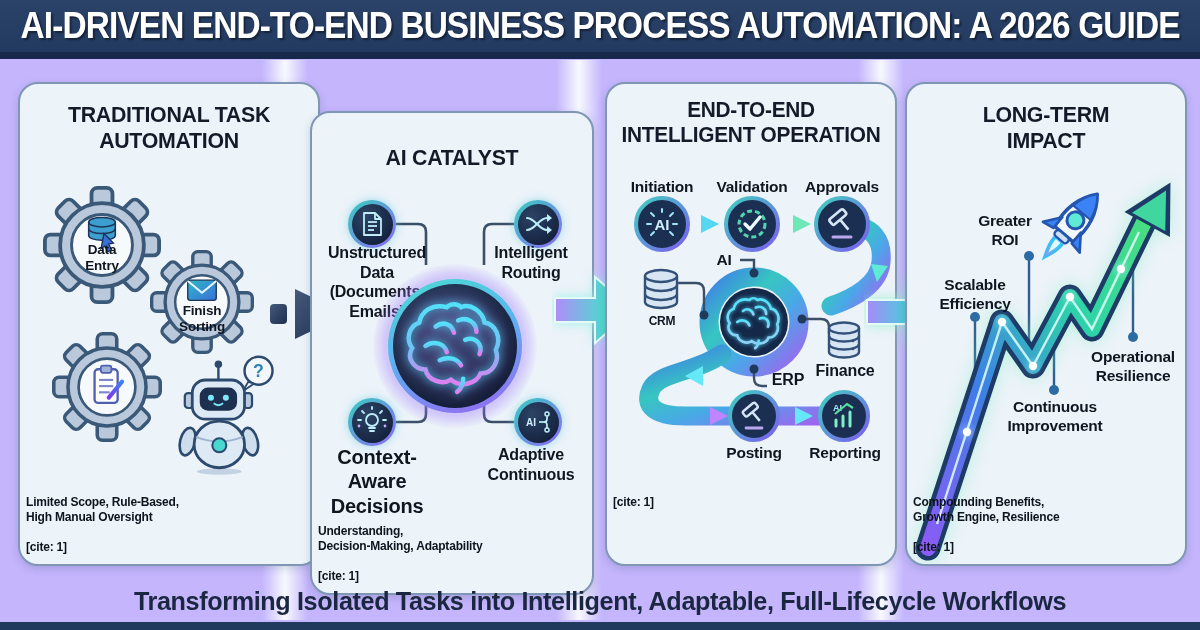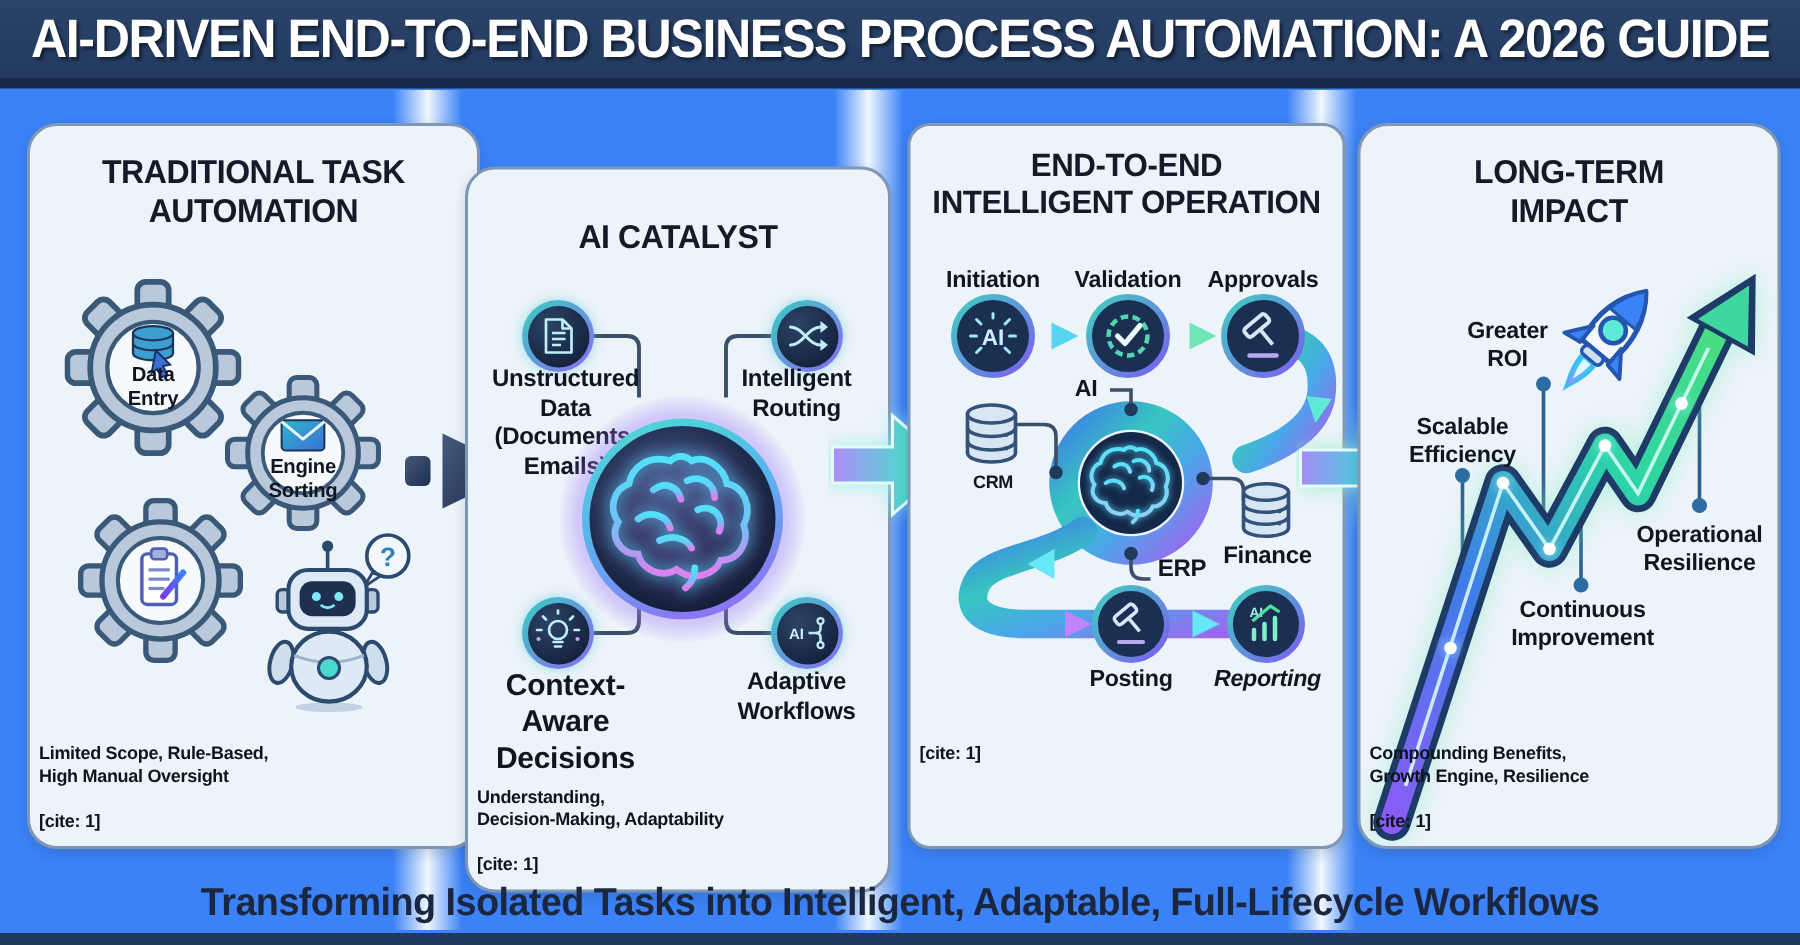--- a/index.html
+++ b/index.html
@@ -1,16 +1,16 @@
 <!DOCTYPE html>
 <html><head>
 <meta charset="utf-8">
 <style>
   html,body{margin:0;padding:0;}
-  .stage{position:relative;width:1200px;height:630px;background:#3b82f6;overflow:hidden;
+  .stage{position:relative;width:1200px;height:630px;background:#c4b5fd;overflow:hidden;
          font-family:"Liberation Sans",sans-serif;color:#141c2a;}
   
   .header{position:absolute;left:0;top:0;width:1200px;height:52px;
           background:linear-gradient(180deg,#2c446b 0,#2b4269 0,#223a60 100%);
           border-bottom:7px solid #17294a;display:flex;align-items:center;justify-content:center;}
   .header-title{color:#ffffff;font-weight:bold;font-size:36px;white-space:nowrap;
           letter-spacing:-1px;transform:scaleX(.93);text-shadow:2px 2px 2px rgba(0,0,0,.45);}
   
   .col-glow{position:absolute;top:60px;height:560px;width:46px;
           background:linear-gradient(90deg,rgba(240,247,253,0),rgba(250,253,255,.95),rgba(240,247,253,0));}
@@ -105,21 +105,21 @@
         <defs>
             <linearGradient id="ge1" x1="0" y1="0" x2="1" y2="1">
           <stop offset="0" stop-color="#2fb8c9"></stop>
               <stop offset="1" stop-color="#3a6fd8"></stop>
             </linearGradient>
           </defs>
         <rect x="-17" y="-26" width="34" height="24" rx="3" fill="url(#ge1)" stroke="#1d3557" stroke-width="1.6"></rect>
         <polyline points="-17,-25 0,-11 17,-25" fill="none" stroke="#eaf6ff" stroke-width="2.4" stroke-linejoin="round"></polyline>
       </g>
     </svg>
-    <div class="lbl" style="left:142px;top:219px;width:80px;font-size:13.5px;">Engine
+    <div class="lbl" style="left:142px;top:219px;width:80px;font-size:13.5px;">Finish
 Sorting</div>
 
     <svg class="abs" style="left:32px;top:248px;" width="110" height="110" viewBox="-62 -62 124 124">
       <g fill="#b9c8da" stroke="#3a5878" stroke-width="4" stroke-linejoin="round">
         <rect x="-11" y="-60" width="22" height="26" rx="6"></rect>
         <rect x="-11" y="-60" width="22" height="26" rx="6" transform="rotate(45)"></rect>
         <rect x="-11" y="-60" width="22" height="26" rx="6" transform="rotate(90)"></rect>
         <rect x="-11" y="-60" width="22" height="26" rx="6" transform="rotate(135)"></rect>
         <rect x="-11" y="-60" width="22" height="26" rx="6" transform="rotate(180)"></rect>
         <rect x="-11" y="-60" width="22" height="26" rx="6" transform="rotate(225)"></rect>
@@ -254,21 +254,21 @@
     </div>
 
     <div class="lbl" style="left:0px;top:130px;width:130px;font-size:16px;">Unstructured
 Data (Documents,
 Emails)</div>
     <div class="lbl" style="left:158px;top:130px;width:122px;font-size:16px;">Intelligent
 Routing</div>
     <div class="lbl" style="left:0px;top:332px;width:130px;font-size:20px;">Context-Aware
 Decisions</div>
     <div class="lbl" style="left:158px;top:332px;width:122px;font-size:16px;">Adaptive
-Workflows</div>
+Continuous</div>
 
     <div class="hub-glow" style="left:61px;top:151px;"></div>
     <div class="hub-ring" style="left:76px;top:166px;">
       <div class="hub-core">
         <svg width="102" height="102" viewBox="-50 -50 100 100" style="filter:drop-shadow(0 0 5px rgba(80,220,250,.9)) drop-shadow(0 0 12px rgba(190,110,250,.6));">
           <defs>
               <linearGradient id="gbrain" x1="0" y1="0" x2="0" y2="1">
             <stop offset="0" stop-color="#53e1f9"></stop>
                 <stop offset=".55" stop-color="#6fc2f5"></stop>
                 <stop offset="1" stop-color="#e17ef0"></stop>
@@ -298,21 +298,21 @@
     <defs>
         <linearGradient id="ga2" x1="0" y1="0" x2="1" y2="0">
       <stop offset="0" stop-color="#b18cfa"></stop>
           <stop offset=".6" stop-color="#52d6d0"></stop>
           <stop offset="1" stop-color="#4fe3c2"></stop>
         </linearGradient>
       </defs>
     <polygon points="3,30 43,30 43,9 81,42 43,75 43,54 3,54" fill="url(#ga2)" stroke="#e4fbf7" stroke-width="2" style="filter:drop-shadow(0 0 6px rgba(140,240,230,.8));"></polygon>
   </svg>
 
-  <div class="panel" style="left:605px;width:288px;border-radius:15px;">
+  <div class="panel" style="left:605px;width:288px;">
     <div class="panel-title" style="top:14px;font-size:21.5px;">END-TO-END
 INTELLIGENT OPERATION</div>
 
     <div class="lbl" style="left:10px;top:94px;width:90px;">Initiation</div>
     <div class="lbl" style="left:100px;top:94px;width:90px;">Validation</div>
     <div class="lbl" style="left:190px;top:94px;width:90px;">Approvals</div>
 
     <svg class="abs" style="left:0;top:0;" width="288" height="480" viewBox="0 0 288 480">
       <defs>
         <linearGradient id="band" x1="0" y1="0" x2="1" y2="1">
@@ -435,21 +435,21 @@
         </g>
         <path d="M 228 330 L 240 320 L 246 324" fill="none" stroke="#55e0a0" stroke-width="2.2"></path>
       </g>
     </svg>
 
     <div class="lbl" style="left:97px;top:167px;width:40px;">AI</div>
     <div class="lbl" style="left:25px;top:230px;width:60px;font-size:12px;">CRM</div>
     <div class="lbl" style="left:156px;top:286px;width:50px;font-size:16px;">ERP</div>
     <div class="lbl" style="left:202px;top:277px;width:72px;font-size:16px;">Finance</div>
     <div class="lbl" style="left:107px;top:360px;width:80px;">Posting</div>
-    <div class="lbl" style="left:197px;top:360px;width:82px;font-style:italic;">Reporting</div>
+    <div class="lbl" style="left:197px;top:360px;width:82px;">Reporting</div>
 
     <div class="summary">
       <div>[cite: 1]</div>
     </div>
   </div>
 
   <svg class="flow-arrow" style="left:864px;top:270px;" width="86" height="84" viewBox="0 0 86 84">
     <defs>
         <linearGradient id="ga3" x1="0" y1="0" x2="1" y2="0">
       <stop offset="0" stop-color="#a78bfa"></stop>

